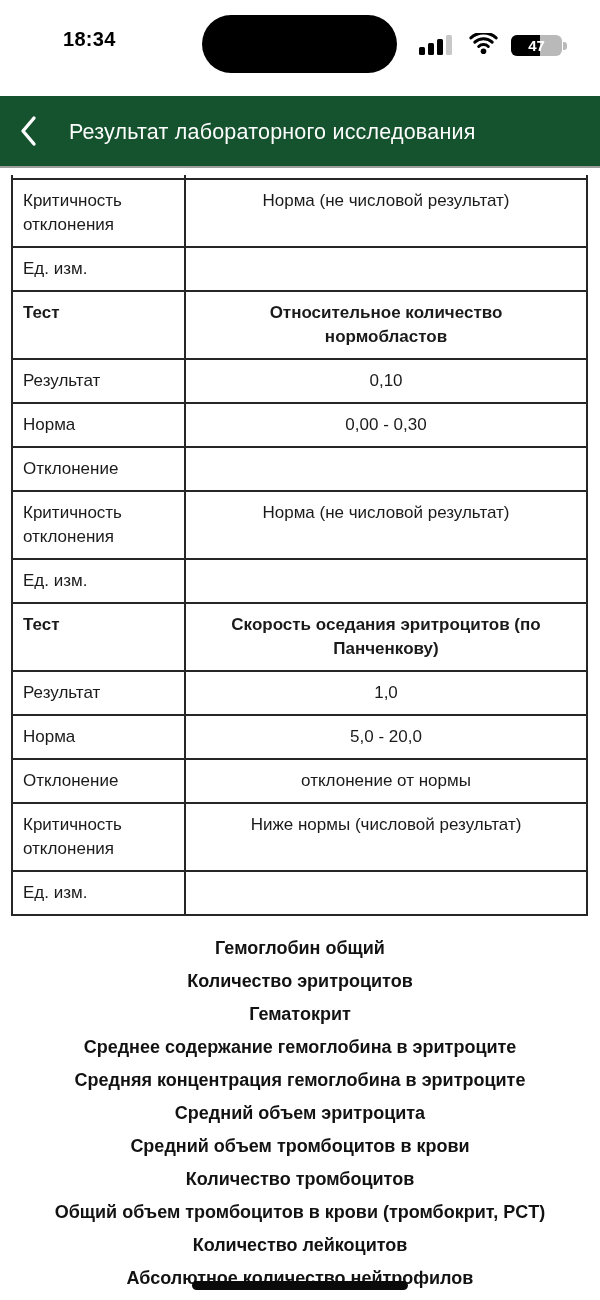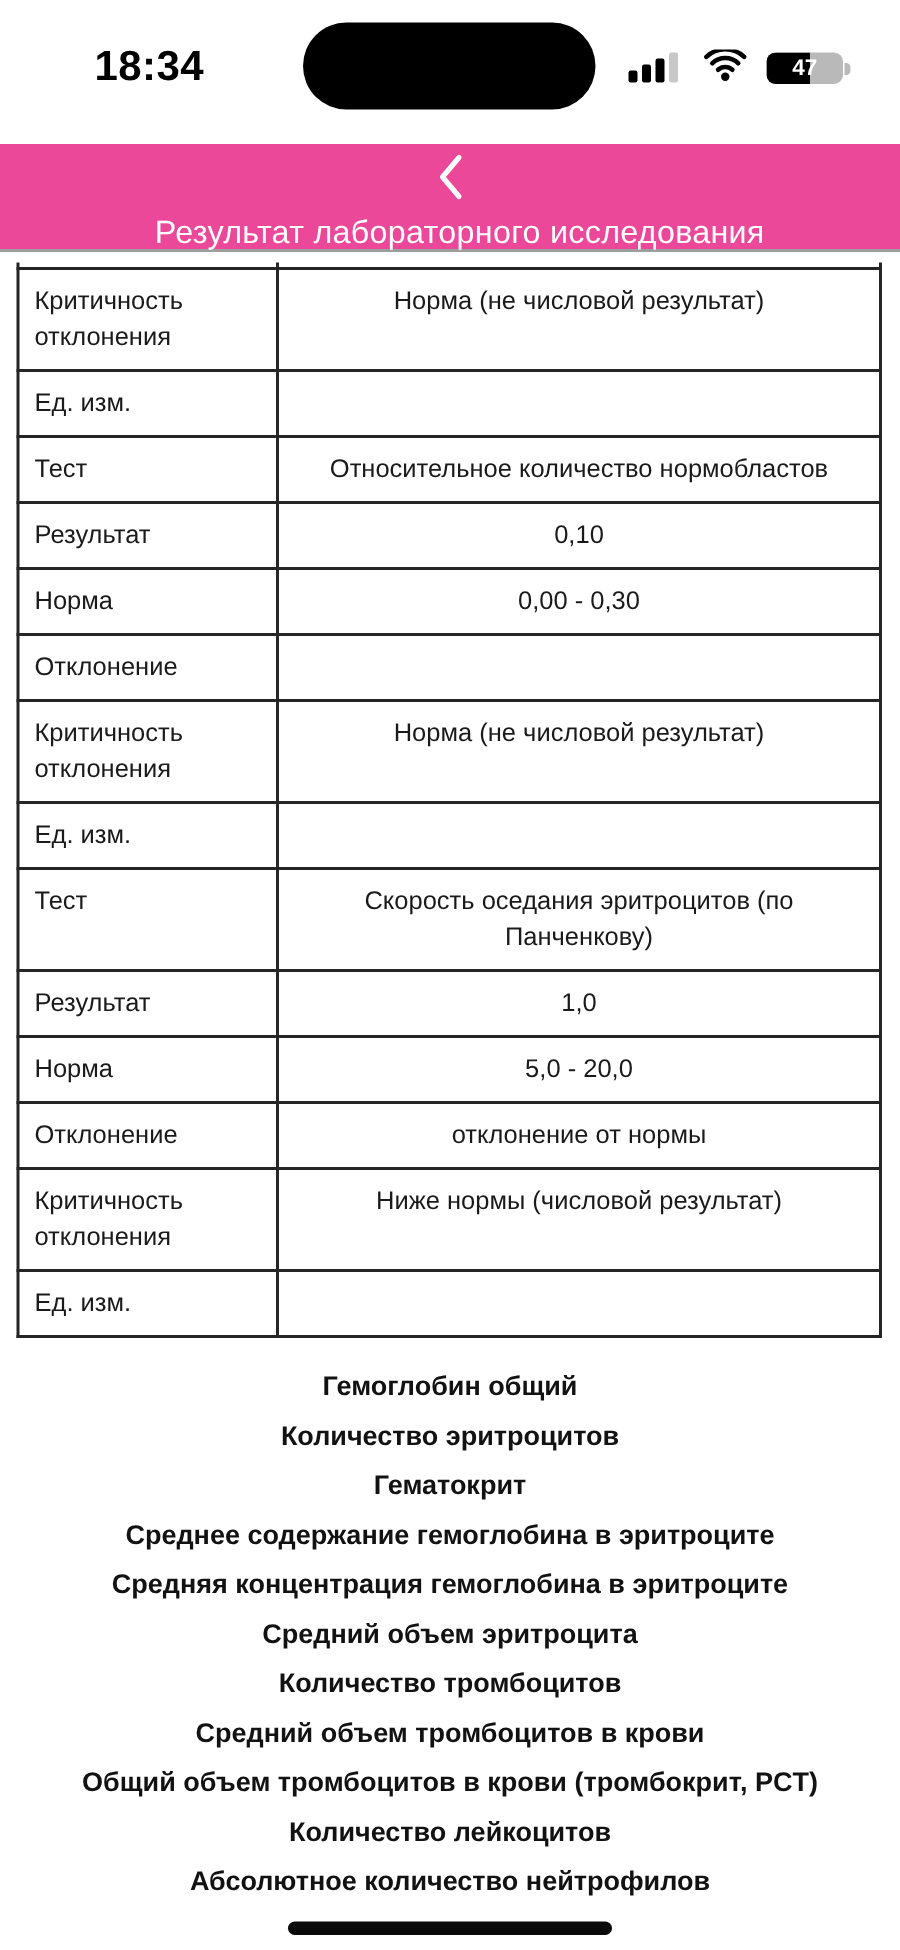--- a/index.html
+++ b/index.html
@@ -15,21 +15,21 @@
 
   
   .statusbar {
     position: relative;
     height: 96px;
     background: #ffffff;
   }
   .sb-time {
     position: absolute;
     left: 63px; top: 28px;
-    font-size: 28px;
+    font-size: 20px;
     font-weight: 600;
     letter-spacing: 0.3px;
     color: #000;
   }
   .dynamic-island {
     position: absolute;
     left: 202px; top: 15px;
     width: 195px; height: 58px;
     background: #000;
     border-radius: 29px;
@@ -133,21 +133,21 @@
     line-height: 24px;
     vertical-align: top;
     color: #1a1a1a;
   }
   table.lab tr.stub td {
     height: 4px;
     padding: 0;
     border-top: none;
   }
   table.lab td.val { text-align: center; }
-  table.lab tr.bold td { font-weight: 400; }
+  table.lab tr.bold td { font-weight: 700; }
   table.lab tr.bold td.val { padding-left: 26px; padding-right: 26px; }
 
   
   .test-list {
     margin-top: 3px;
     text-align: center;
   }
   .test-list div {
     font-size: 18px;
     font-weight: 700;
@@ -188,21 +188,21 @@
   </div>
   <div class="sb-battery">
     <div class="batt-body">
       <div class="batt-fill"></div>
     </div>
     <div class="batt-pct">47</div>
     <div class="batt-nub"></div>
   </div>
 </div>
 
-<div class="appbar" style="background: #ec4899; flex-direction: column;">
+<div class="appbar" style="background: #14532d;">
   <button class="back-btn">
     <span>
       <svg width="22" height="34" viewBox="0 0 22 34">
         <path d="M17 4 L6 17 L17 30" stroke="#ffffff" stroke-width="3.4" fill="none" stroke-linecap="round" stroke-linejoin="round"></path>
       </svg>
     </span>
   </button>
   <div class="appbar-title">Результат лабораторного исследования</div>
 </div>
 
@@ -296,24 +296,24 @@
 
   <div>Гематокрит</div>
 
   <div>Среднее содержание гемоглобина в эритроците</div>
 
   <div>Средняя концентрация гемоглобина в эритроците</div>
 
   <div>Средний объем эритроцита</div>
 
 
+  <div>Средний объем тромбоцитов в крови</div>
+
   <div>Количество тромбоцитов</div>
 
-  <div>Средний объем тромбоцитов в крови</div>
-
   <div>Общий объем тромбоцитов в крови (тромбокрит, PCT)</div>
 
   <div>Количество лейкоцитов</div>
 
   <div>Абсолютное количество нейтрофилов</div>
 
 </div>
 
 <div class="home-indicator"></div>
 

